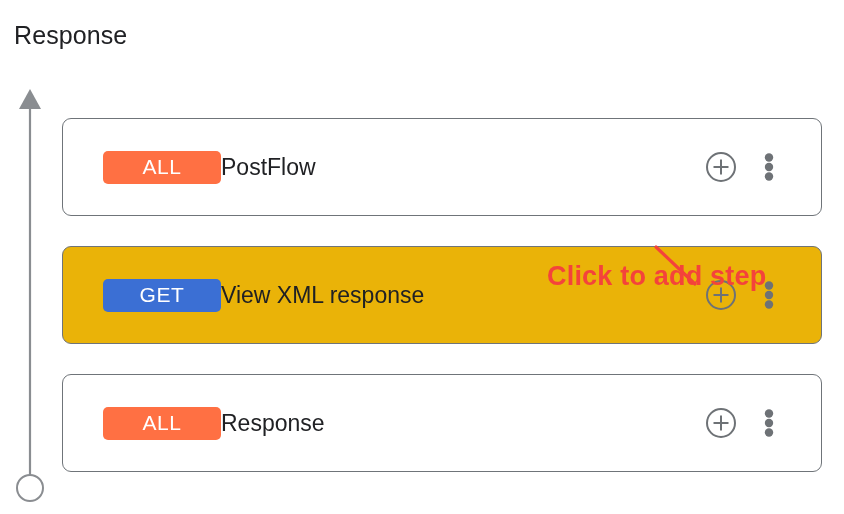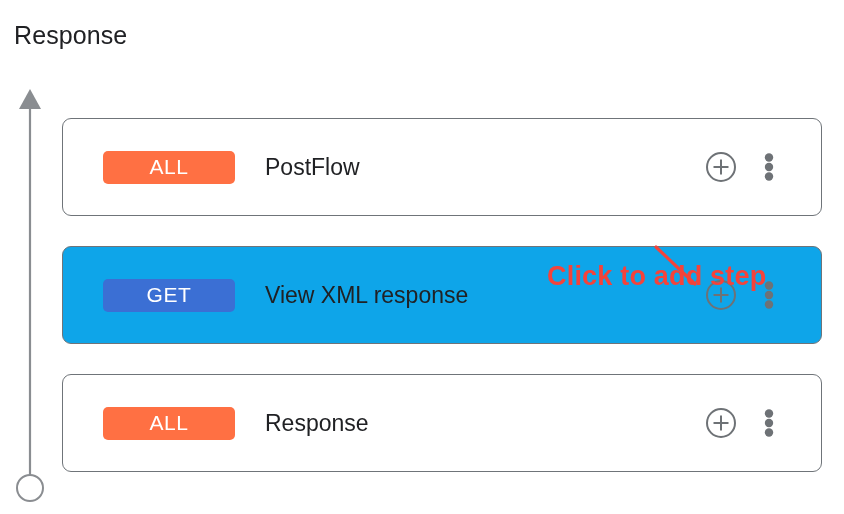--- a/index.html
+++ b/index.html
@@ -50,43 +50,42 @@
     box-sizing: border-box;
     height: 98px;
     border: 1.6px solid #6f7479;
     border-radius: 9px;
     background: #ffffff;
     display: flex;
     align-items: center;
     margin-bottom: 30px;
   }
   .step-card.is-selected {
-    background: #0ea5e9;
+    background: #eab308;
   }
   .step-card:last-child {
     margin-bottom: 0;
   }
 
   .method-badge {
     margin-left: 40px;
-    width: 132px;
+    width: 118px;
     height: 33px;
     border-radius: 5px;
     display: flex;
     align-items: center;
     justify-content: center;
     font-size: 21px;
     color: #ffffff;
     letter-spacing: 0.6px;
     flex: 0 0 auto;
     user-select: none;
   }
 
   .step-label {
-    margin-left: 30px;
     font-size: 23px;
     color: #202124;
     white-space: nowrap;
     flex: 1 1 auto;
   }
 
   .row-actions {
     display: flex;
     align-items: center;
     flex: 0 0 auto;

